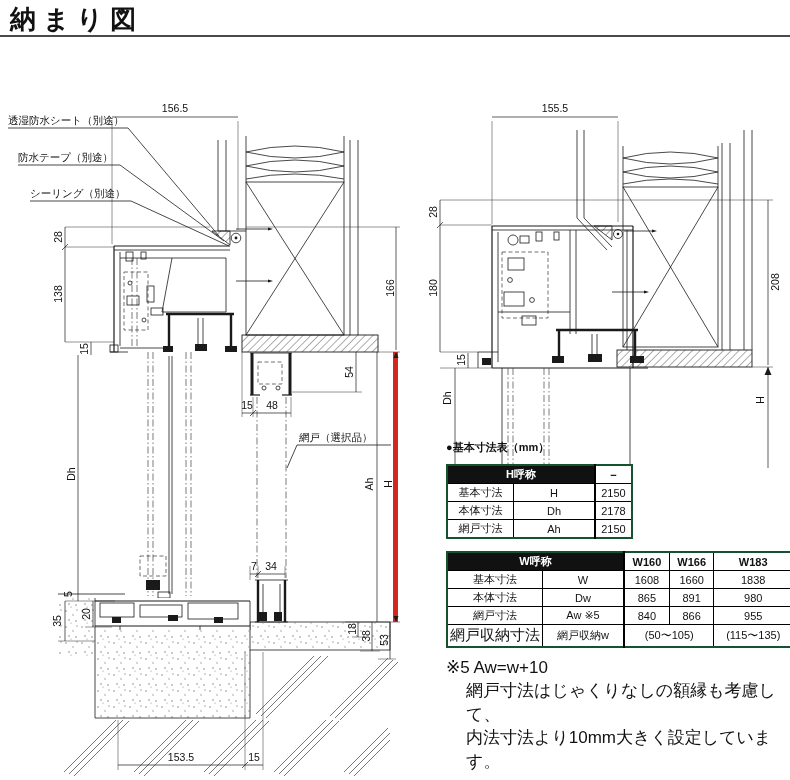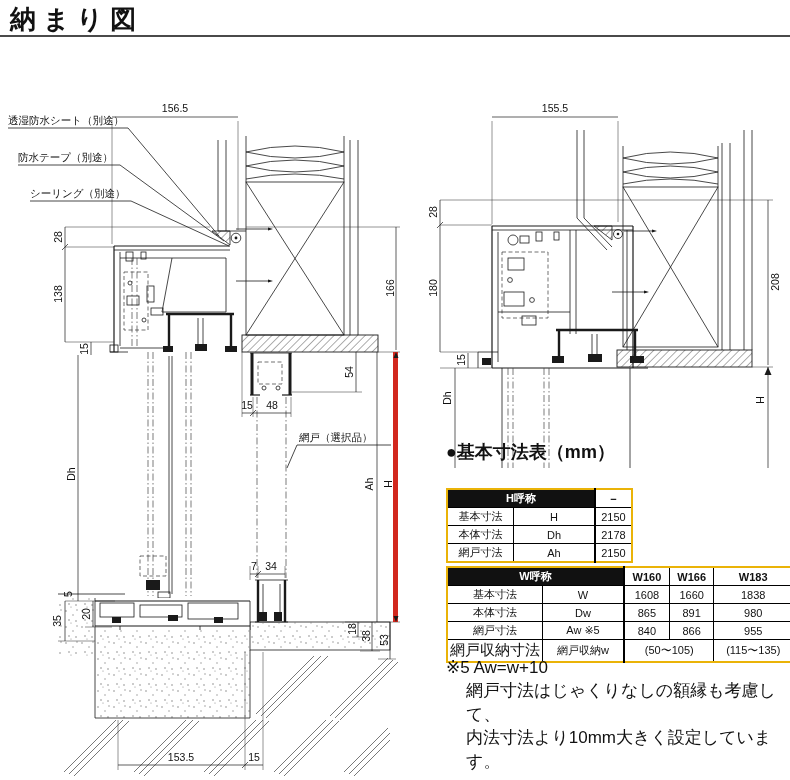--- a/index.html
+++ b/index.html
@@ -17,22 +17,22 @@
   .tk2{stroke:#1a1a1a;stroke-width:2.4;fill:none;}
   .tk3{stroke:#1a1a1a;stroke-width:3;fill:none;}
   .ext{stroke:#3a3a3a;stroke-width:.55;fill:none;}
   .dim{stroke:#1a1a1a;stroke-width:.7;fill:none;}
   .dd{stroke:#444;stroke-width:.7;fill:none;stroke-dasharray:7 2.5 1.5 2.5;}
   .dsh{stroke:#333;stroke-width:.7;fill:none;stroke-dasharray:4 2.5;}
   .blk{fill:#1a1a1a;stroke:none;}
   .dt{font-size:10.5px;fill:#111;}
   .cl{font-size:10.5px;fill:#111;}
   .spec{position:absolute;left:446px;top:440px;width:300px;}
-  .spec-title{font-size:18px;font-weight:700;margin:0 0 24px 0;}
-  table{border-collapse:collapse;border:2px solid #eab308;font-size:11px;margin-bottom:3px;}
+  .spec-title{font-size:11px;font-weight:700;margin:0 0 9px 0;}
+  table{border-collapse:collapse;border:2px solid #14532d;font-size:11px;margin-bottom:12px;}
   td,th{border:1px solid #000;text-align:center;padding:1px 2px;height:14px;white-space:nowrap;}
   th{background:#111;color:#fff;font-weight:700;}
   th.white{background:#fff;color:#111;}
   .vsep{border-left:2px solid #000;}
   .h-table{width:187px;} .w-table{width:348px;}
   .c1{width:61px;} .c2{width:76px;}
   .small{font-size:15px;}
   .notes{position:absolute;left:446px;top:656px;font-size:17px;line-height:1.38;}
   .notes .ind{padding-left:20px;}
 </style>

